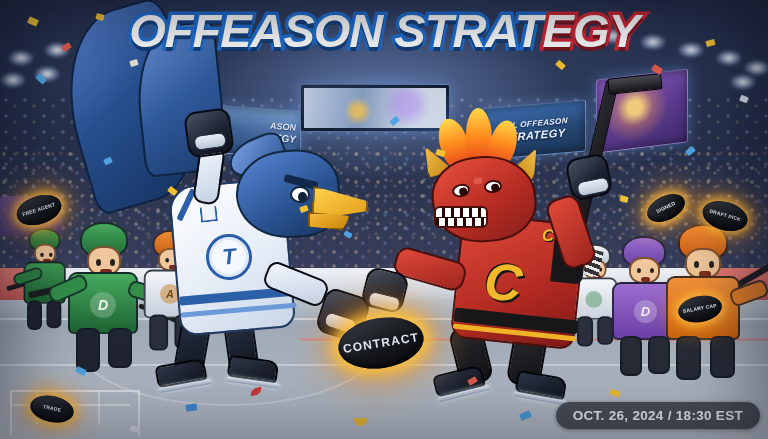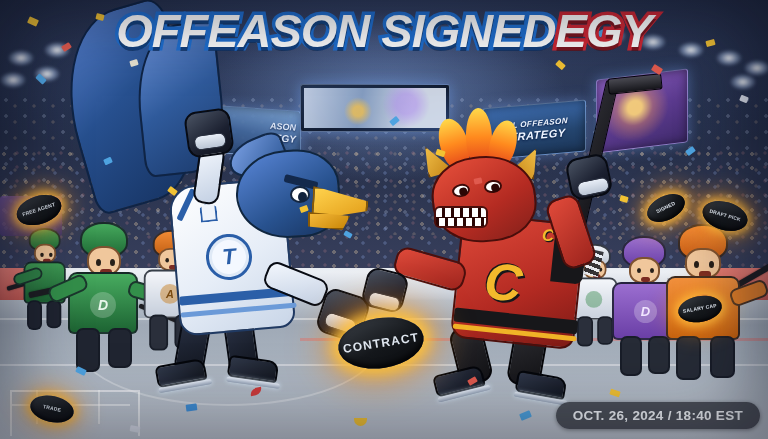--- a/index.html
+++ b/index.html
@@ -716,19 +716,19 @@
     <i style="left:354px; top:418px; width:13px; height:8px; background:#f2c233; border-radius:0 0 8px 8px;"></i>
     <i style="left:250px; top:388px; width:12px; height:7px; background:#cf3b3b; border-radius:8px 0 8px 0; transform:rotate(-14deg);"></i>
     <i style="left:130px; top:426px; width:10px; height:6px; background:#d8dde8; transform:rotate(10deg);"></i>
     <i style="left:520px; top:412px; width:11px; height:7px; background:#4ea3e0; transform:rotate(-22deg);"></i>
     <i style="left:610px; top:390px; width:10px; height:6px; background:#f2c233; transform:rotate(18deg);"></i>
     <i style="left:468px; top:378px; width:9px;  height:6px; background:#e05a4e; transform:rotate(-30deg);"></i>
     <i style="left:76px;  top:368px; width:10px; height:6px; background:#4ea3e0; transform:rotate(26deg);"></i>
   </div>
 
   <div class="title-wrap">
-    <div class="title"><span class="seg blue">OFFEASON SIGNED</span><span class="seg red">EGY</span></div>
-  </div>
-
-  <div class="date-badge">OCT. 26, 2024 / 18:40 EST</div>
+    <div class="title"><span class="seg blue">OFFEASON STRAT</span><span class="seg red">EGY</span></div>
+  </div>
+
+  <div class="date-badge">OCT. 26, 2024 / 18:30 EST</div>
 
   <div class="vignette"></div>
 </div>
 
 </body></html>

